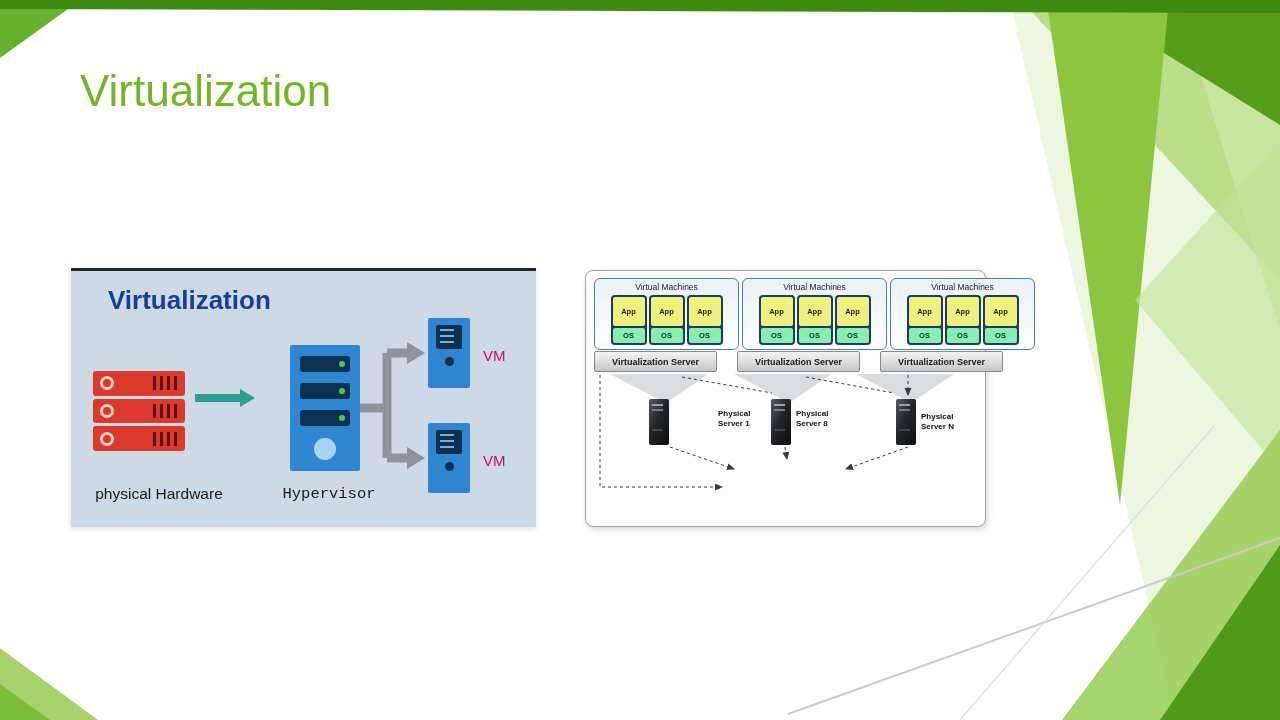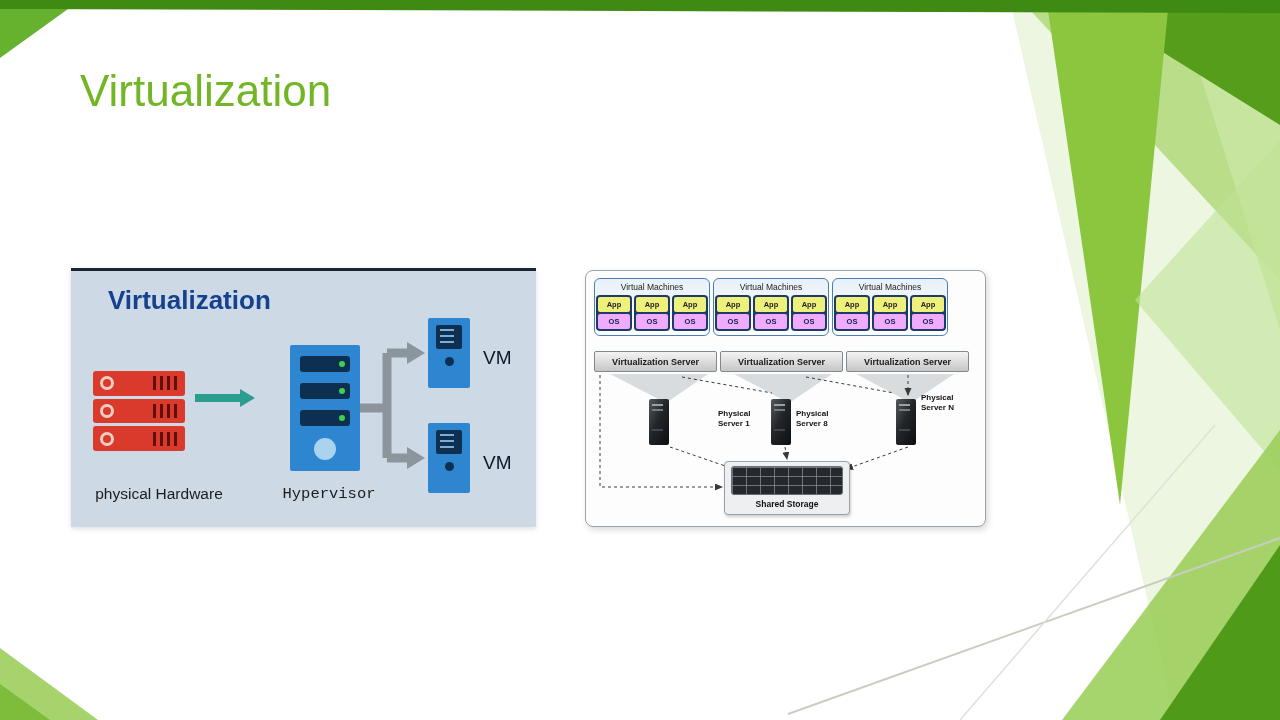--- a/index.html
+++ b/index.html
@@ -31,51 +31,51 @@
   .hs-slot::after{content:"";position:absolute;right:5px;top:5px;width:6px;height:6px;border-radius:50%;background:#3ed052;}
   .hs-base{width:22px;height:22px;border-radius:50%;background:#a9d3ef;margin:12px auto 0;}
   .branch{position:absolute;inset:0;pointer-events:none;}
   .vm-tower{position:absolute;width:42px;height:70px;background:#2e86d1;border-radius:2px;}
   .vm-top{left:357px;top:47px;}
   .vm-bottom{left:357px;top:152px;}
   .vm-slot{width:26px;height:24px;background-color:#0d3050;border-radius:2px;margin:7px auto 0;
            background-image:repeating-linear-gradient(rgba(128,180,222,.95) 0 2px,rgba(0,0,0,0) 2px 6px);
            background-size:14px 14px;background-repeat:no-repeat;background-position:4px 4px;}
   .vm-dot{width:9px;height:9px;border-radius:50%;background:#0d3050;margin:8px auto 0;}
-  .vm-label{position:absolute;font-size:19px;color:#0f172a;}
+  .vm-label{position:absolute;font-size:15px;color:#be185d;}
   .vl-top{left:412px;top:76px;}
   .vl-bottom{left:412px;top:181px;}
   .cap{position:absolute;top:214px;font-size:15.5px;color:#1c1c1c;text-align:center;}
   .cap-hw{left:0;width:176px;}
   .cap-hv{left:190px;width:136px;font-family:Liberation Mono, monospace;}
 
   
   .right-panel{position:absolute;left:585px;top:270px;width:399px;height:255px;background:#fdfdfd;
                border:1.5px solid #9aa4ad;border-radius:8px;box-shadow:2px 3px 6px rgba(0,0,0,.15);}
   .rp-lines{position:absolute;inset:0;pointer-events:none;}
   .vm-groups{position:absolute;left:8px;top:7px;display:flex;gap:3px;}
-  .vm-group{width:116px;border:1px solid #4a7fb5;border-radius:6px;background:linear-gradient(#e8f1f8,#ffffff);
+  .vm-group{width:145px;border:1px solid #4a7fb5;border-radius:6px;background:linear-gradient(#e8f1f8,#ffffff);
             padding:2px 0 4px;box-sizing:border-box;}
   .group-title{font-size:8.5px;text-align:center;color:#222;margin:1px 0 3px;}
   .vm-row{display:flex;justify-content:center;gap:2px;}
   .vm-unit{width:36px;background:#1e3a68;border-radius:4px;padding:2px;box-sizing:border-box;}
-  .vm-app{background:#eef07c;border-radius:2px;text-align:center;font-size:7.5px;font-weight:bold;color:#222;padding:3px 0;}
-  .vm-os{background:#f0abfc;border-radius:2px;text-align:center;font-size:7.5px;font-weight:bold;color:#0a2648;
+  .vm-app{background:#eef07c;border-radius:2px;text-align:center;font-size:7.5px;font-weight:bold;color:#222;padding:10px 0;}
+  .vm-os{background:#86efac;border-radius:2px;text-align:center;font-size:7.5px;font-weight:bold;color:#0a2648;
          padding:3px 0;margin-top:2px;}
-  .server-row{position:absolute;left:8px;top:80px;display:flex;gap:3px;}
+  .server-row{position:absolute;left:8px;top:80px;display:flex;gap:20px;}
   .server-box{width:123px;height:21px;background:linear-gradient(#f4f4f4,#c6c6c6);border:1px solid #808a92;
               border-radius:2px;text-align:center;font-size:9px;font-weight:bold;line-height:21px;color:#1a1a1a;
               box-sizing:border-box;}
   .tower{position:absolute;width:20px;height:46px;border-radius:2px;
          background:linear-gradient(115deg,#55595d,#232629 45%,#0c0e10);}
   .tower::before{content:"";position:absolute;left:3px;top:5px;width:11px;height:2px;background:#9aa0a6;
                  box-shadow:0 5px 0 #767c82,0 25px 0 #41464b;}
   .t1{left:63px;top:128px;}.t2{left:185px;top:128px;}.t3{left:310px;top:128px;}
   .tower-label{position:absolute;width:46px;font-size:8px;font-weight:bold;line-height:1.25;color:#111;}
-  .tl1{left:88px;top:138px;margin-left:44px;}.tl2{left:210px;top:138px;}.tl3{left:335px;top:122px;}
+  .tl1{left:88px;top:138px;margin-left:44px;}.tl2{left:210px;top:138px;}.tl3{left:335px;top:141px;}
   .storage-box{position:absolute;left:138px;top:190px;width:126px;height:54px;background:#edeff1;
                border:1px solid #97a0a8;border-radius:4px;box-shadow:1px 2px 3px rgba(0,0,0,.18);box-sizing:border-box;}
   .rack{width:112px;height:29px;margin:4px auto 0;border:1px solid #666e76;border-radius:3px;background-color:#25282c;
         background-image:repeating-linear-gradient(90deg,rgba(135,142,149,.75) 0 1px,rgba(0,0,0,0) 1px 14px),
                          repeating-linear-gradient(rgba(135,142,149,.75) 0 1px,rgba(0,0,0,0) 1px 9px);
         box-sizing:border-box;}
   .storage-label{text-align:center;font-size:8.5px;font-weight:bold;margin-top:4px;color:#111;}
 </style>
 </head>
 <body>
@@ -241,19 +241,15 @@
     </div>
 
     <div class="tower t1"></div>
     <div class="tower t2"></div>
     <div class="tower t3"></div>
 
     <div class="tower-label tl1">Physical Server 1</div>
     <div class="tower-label tl2">Physical Server 8</div>
     <div class="tower-label tl3">Physical Server N</div>
 
-    <div class="storage-box">
-      <div class="rack"></div>
-      <div class="storage-label">Shared Storage</div>
-    </div>
   </div>
 
 </div>
 
 </body></html>

